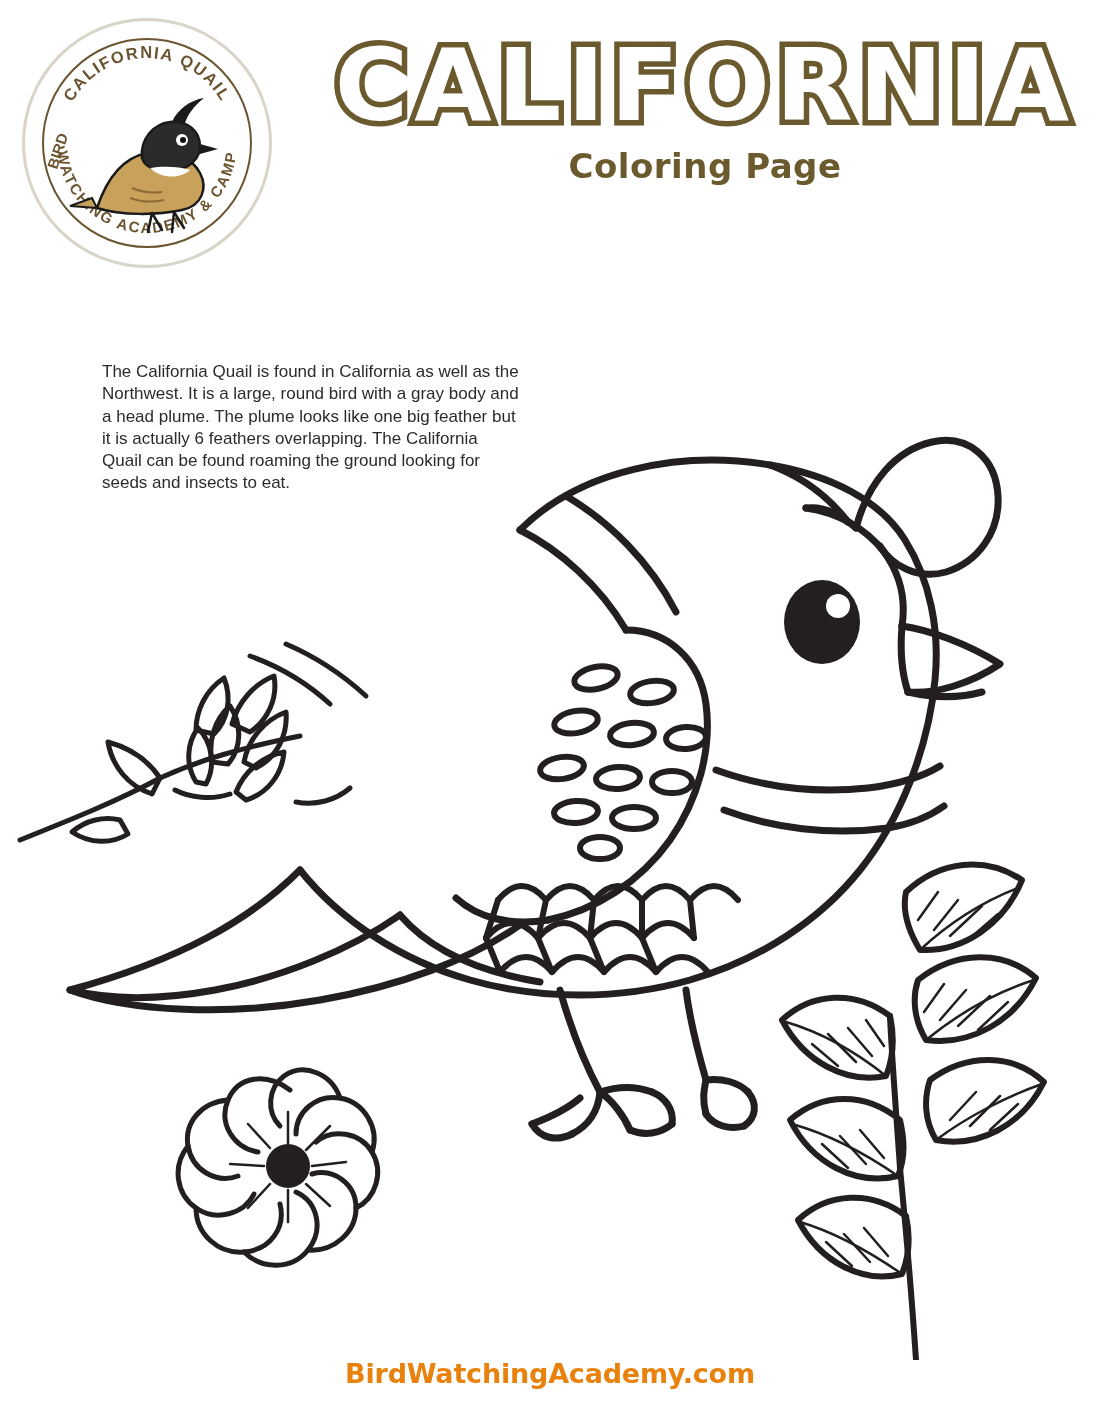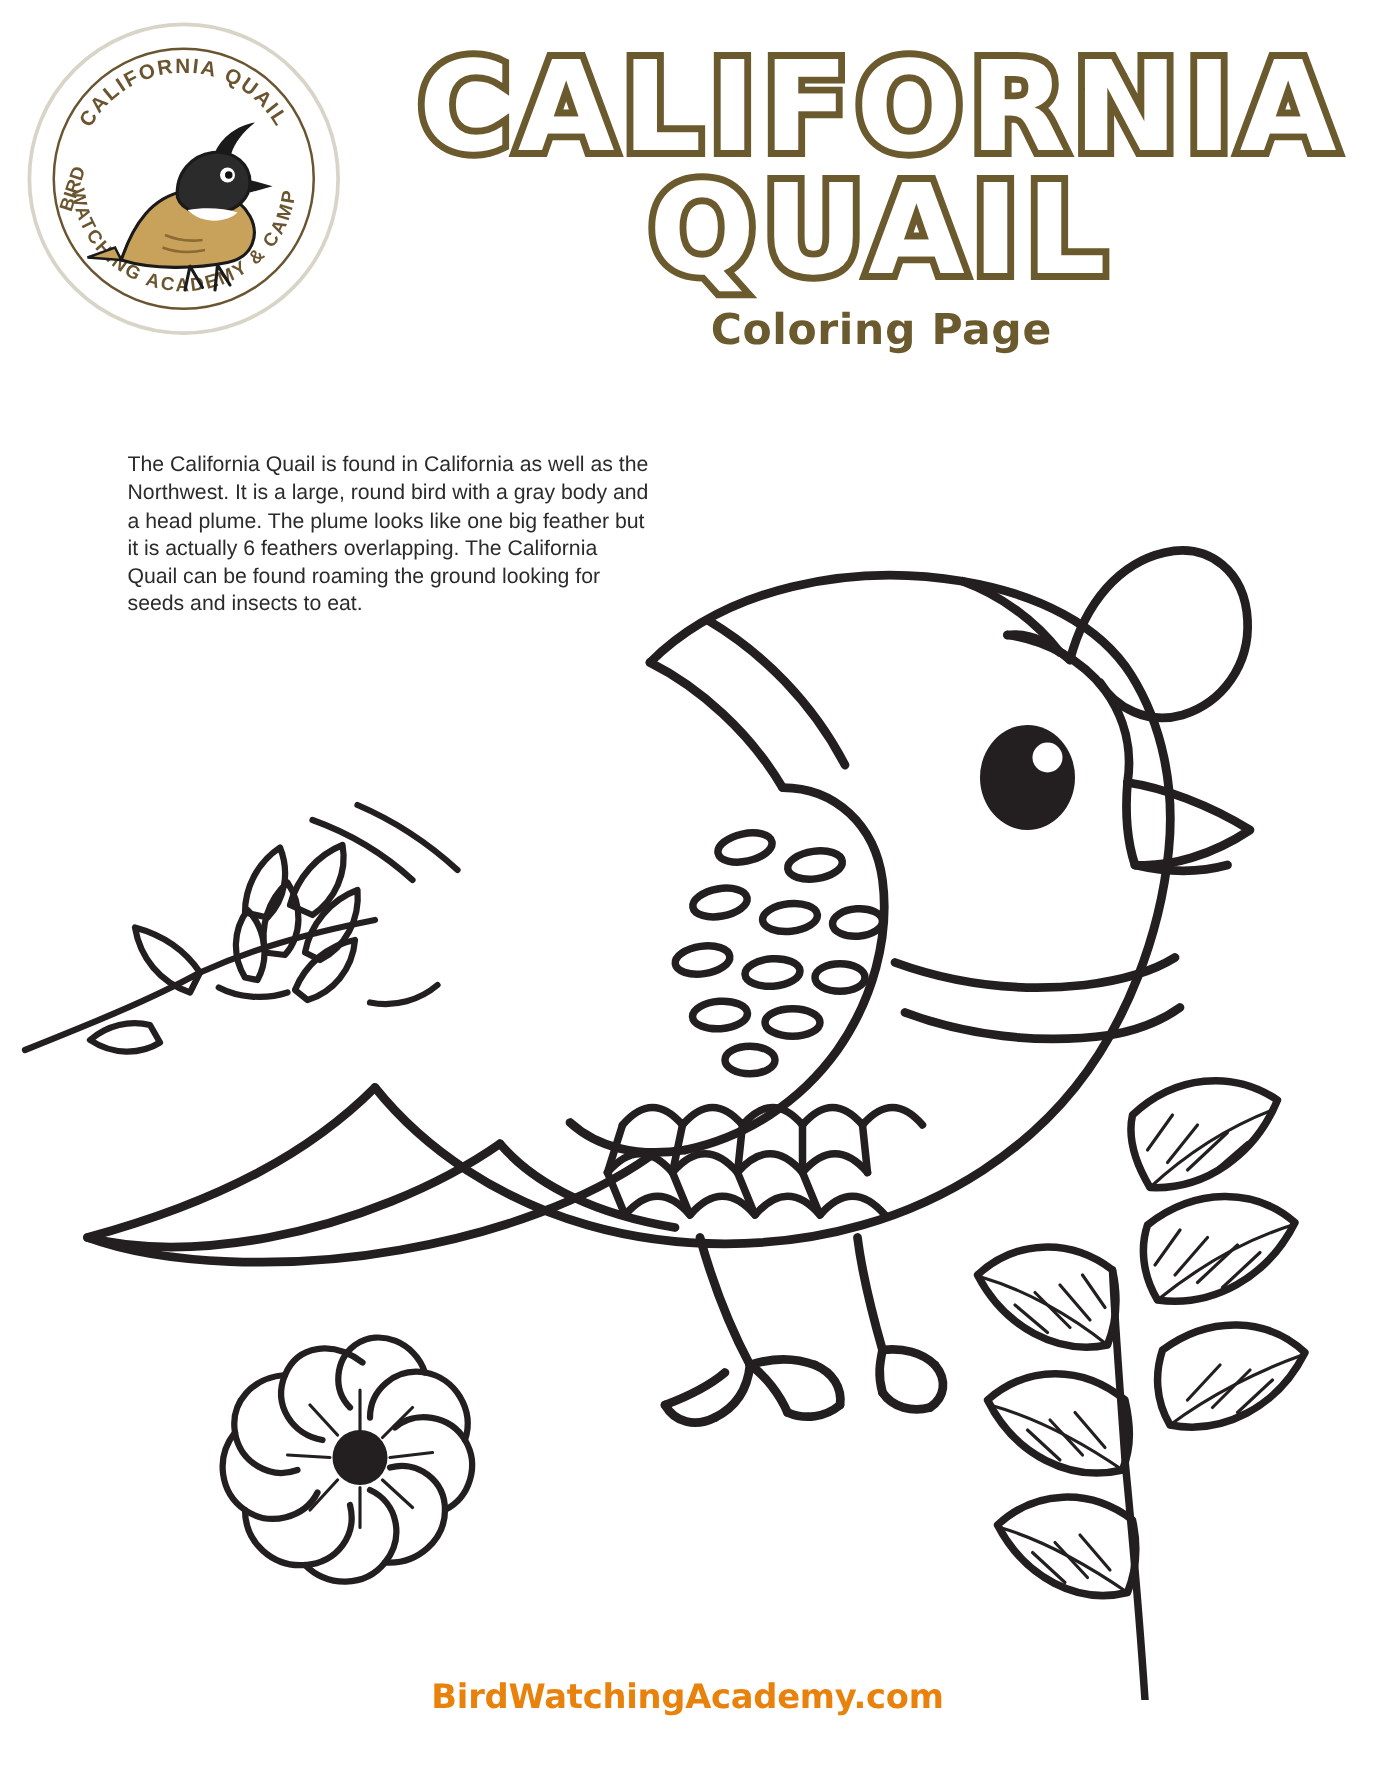--- a/index.html
+++ b/index.html
@@ -101,21 +101,21 @@
     top: 300px;
     width: 1100px;
     height: 1060px;
   }
   #artwork svg { display: block; }
 
   
   #footer {
     position: absolute;
     left: 0;
-    bottom: 50px;
+    bottom: 34px;
     width: 1100px;
     text-align: center;
   }
   #footer-link {
     font-family: "DejaVu Sans", sans-serif;
     font-weight: bold;
     font-size: 27px;
     color: #e8820c;
     text-decoration: none;
     letter-spacing: -0.2px;
@@ -152,21 +152,20 @@
         <path d="M178,126 L196,131 L178,136 Z" fill="#1a1a1a"></path>
         <path d="M75,190 L48,188 L70,180 Z" fill="#c8a15a" stroke="#1a1a1a" stroke-width="2"></path>
         <path d="M130,195 L126,214 M130,195 L140,212 M152,194 L150,214 M152,194 L162,210" stroke="#1a1a1a" stroke-width="2.5" fill="none" stroke-linecap="round"></path>
         <path d="M110,170 q14,6 30,4 M108,180 q16,6 34,2" stroke="#8a6a35" stroke-width="2" fill="none"></path>
       </g>
     </svg>
   </div>
 
   <div id="title-block">
     <div class="title-line" id="title-line-1">CALIFORNIA</div>
-    <div class="title-line" id="title-line-2">QUAIL</div>
     <div id="subtitle">Coloring Page</div>
   </div>
 </div>
 
 <p id="description">The California Quail is found in California as well as the Northwest.  It is a large, round bird with a gray body and a head plume. The plume looks like one big feather but it is actually 6 feathers overlapping.  The California Quail can be found roaming the ground looking for seeds and insects to eat.</p>
 
 <div id="artwork">
   <svg width="1100" height="1060" viewBox="0 0 1100 1060" fill="none" stroke="#231f20" stroke-width="7" stroke-linecap="round" stroke-linejoin="round">
 
     <g stroke-width="5">

